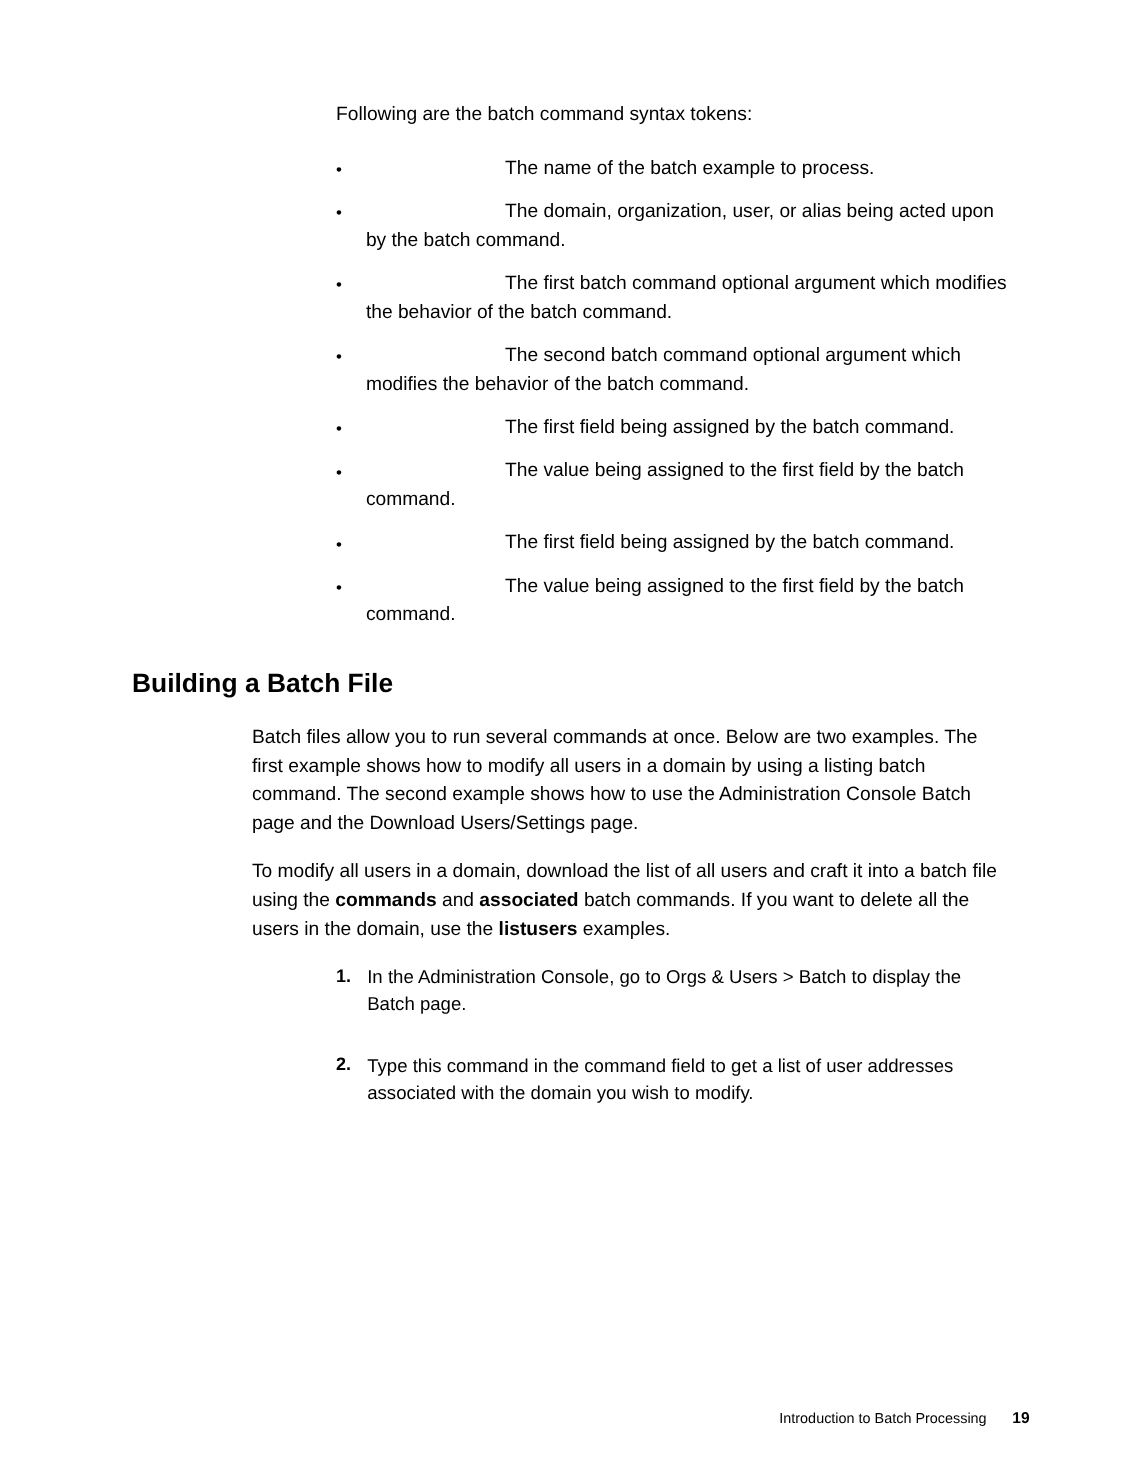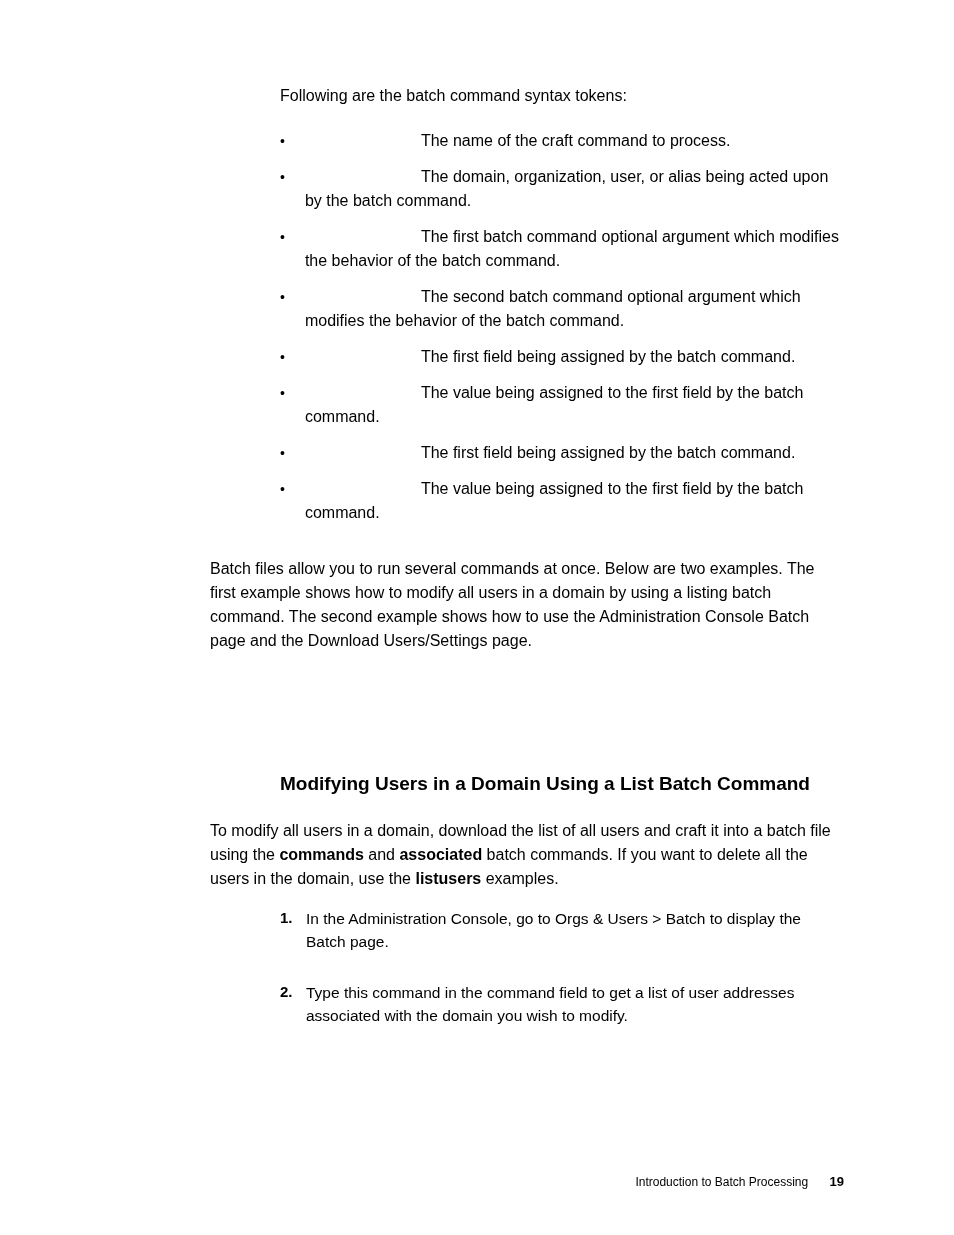--- a/index.html
+++ b/index.html
@@ -88,41 +88,41 @@
   }
   .ord-body {
     flex: 1 1 auto;
     font-size: 15.5px;
     line-height: 1.5;
     font-weight: normal;
   }
   .footer {
     position: absolute;
     bottom: 46px;
-    right: 110px;
+    right: 96px;
     font-size: 12px;
     color: #000;
   }
   .footer .pgnum {
     font-weight: bold;
     margin-left: 18px;
     font-size: 13px;
   }
 </style>
 </head>
 <body>
 
 <div class="page">
 
   <div class="intro-line">Following are the batch command syntax tokens:</div>
 
   <div class="bullet-wrap">
     <div class="bullet-row">
       <span class="bullet-dot">•</span>
-      <div class="bullet-body"><span class="bullet-term"></span><span>The name of the craft command to process.</span></div>
+      <div class="bullet-body"><span class="bullet-term"></span><span>The name of the batch example to process.</span></div>
     </div>
     <div class="bullet-row">
       <span class="bullet-dot">•</span>
       <div class="bullet-body"><span class="bullet-term"></span><span>The domain, organization, user, or alias being acted upon by the batch command.</span></div>
     </div>
     <div class="bullet-row">
       <span class="bullet-dot">•</span>
       <div class="bullet-body"><span class="bullet-term"></span><span>The first batch command optional argument which modifies the behavior of the batch command.</span></div>
     </div>
     <div class="bullet-row">
@@ -140,24 +140,24 @@
     <div class="bullet-row">
       <span class="bullet-dot">•</span>
       <div class="bullet-body"><span class="bullet-term"></span><span>The first field being assigned by the batch command.</span></div>
     </div>
     <div class="bullet-row">
       <span class="bullet-dot">•</span>
       <div class="bullet-body"><span class="bullet-term"></span><span>The value being assigned to the first field by the batch command.</span></div>
     </div>
   </div>
 
+  <div class="h1">Building a Batch File</div>
 
   <div class="para">Batch files allow you to run several commands at once. Below are two examples. The first example shows how to modify all users in a domain by using a listing batch command. The second example shows how to use the Administration Console Batch page and the Download Users/Settings page.</div>
 
-  <div class="h2">Modifying Users in a Domain Using a List Batch Command</div>
 
   <div class="para">
     <span>To modify all users in a domain, download the list of all users and craft it into a batch file using the </span><span class="bold">commands</span><span> and </span><span class="bold">associated</span><span> batch commands. If you want to delete all the users in the domain, use the </span><span class="bold">listusers</span><span> examples.</span>
   </div>
 
   <div class="ord-list">
     <div class="ord-row">
       <div class="ord-num">1.</div>
       <div class="ord-body">In the Administration Console, go to Orgs &amp; Users &gt; Batch to display the Batch page.</div>
     </div>

